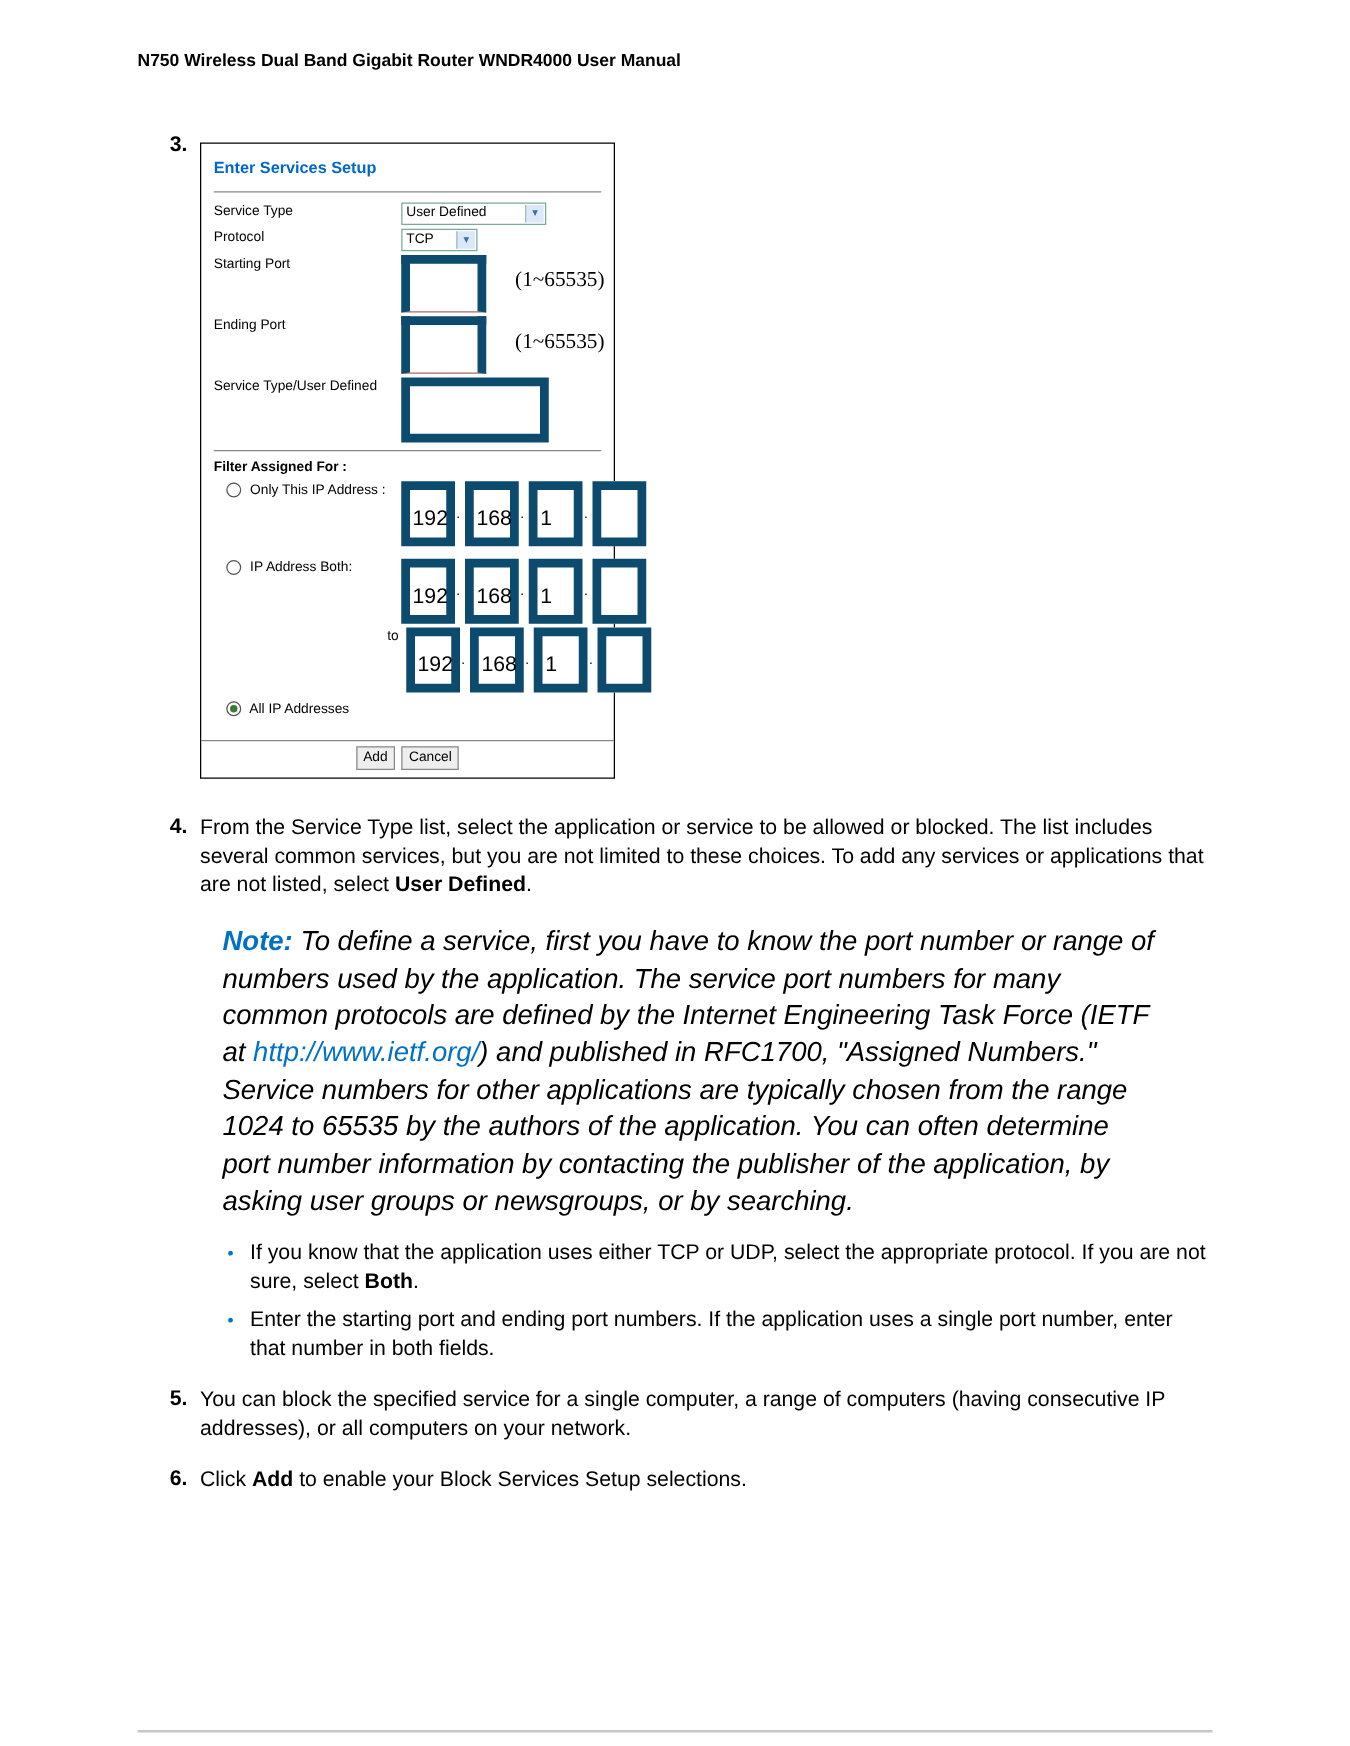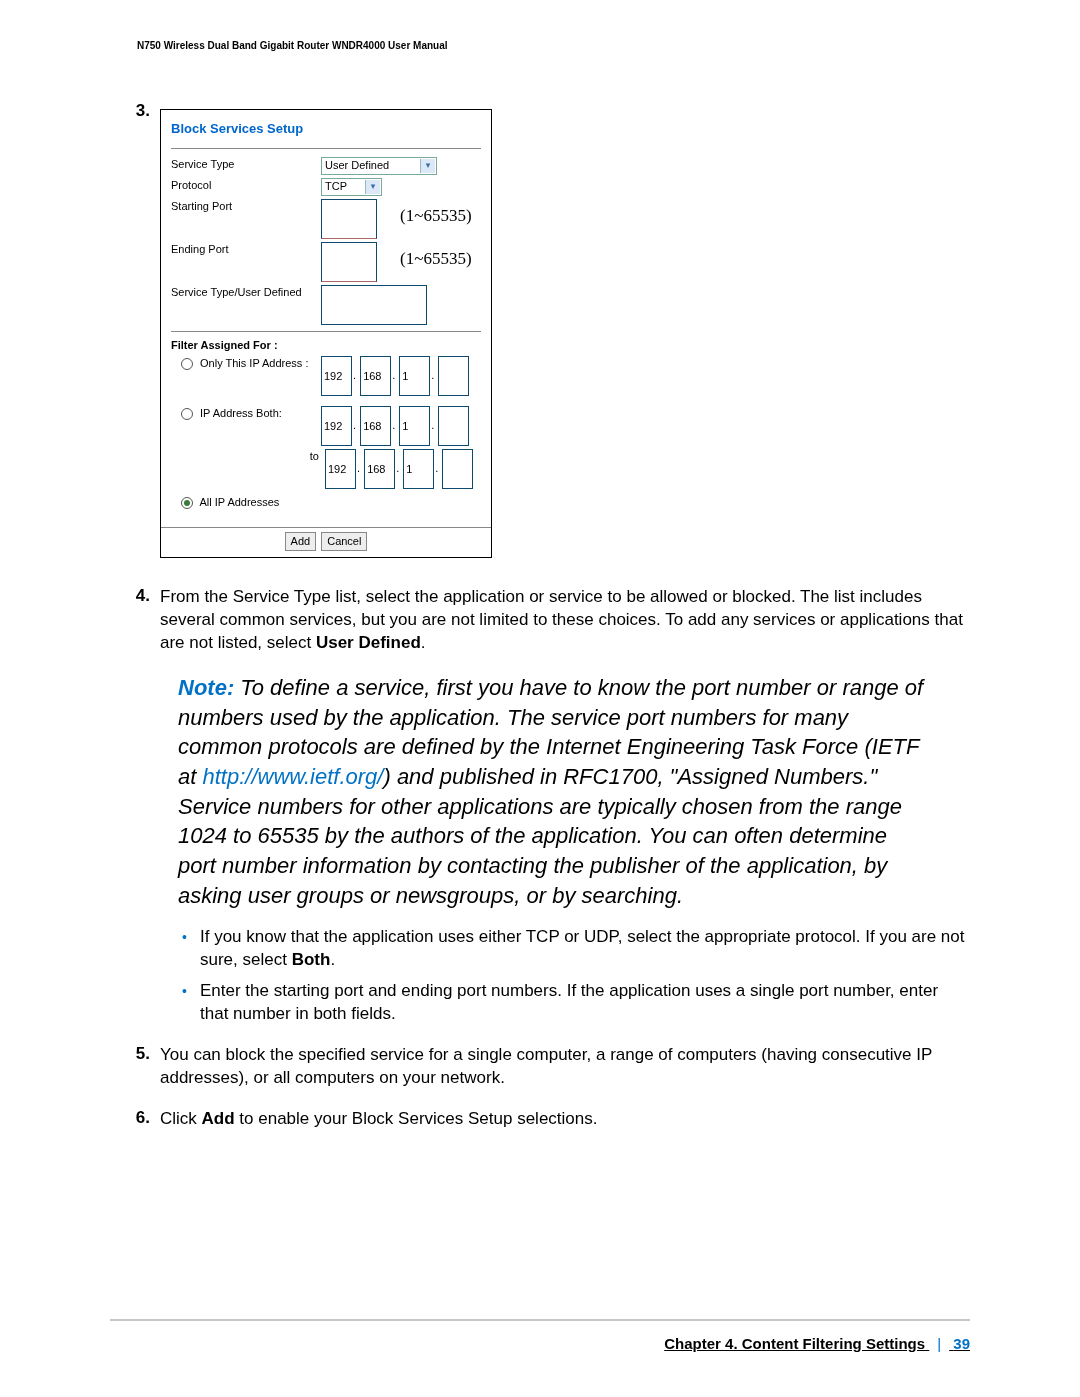--- a/index.html
+++ b/index.html
@@ -11,23 +11,22 @@
     width: 1080px;
   }
   .page {
     width: 1080px;
     box-sizing: border-box;
     padding: 40px 110px 60px 110px;
     position: relative;
   }
   .header-title {
     font-weight: bold;
-    font-size: 10px;
+    font-size: 14px;
     margin-bottom: 50px;
-    margin-left: 27px;
   }
   .list-block {
     display: flex;
     margin-top: 10px;
   }
   .list-num {
     width: 40px;
     flex: none;
     font-size: 17px;
     font-weight: bold;
@@ -81,22 +80,22 @@
     border: 1px solid #7a9; background: #fff; height: 16px; font-size: 11px;
     padding: 0 1px 0 3px;
   }
   .ss-select.svc { width: 110px; }
   .ss-select.proto { width: 55px; }
   .ss-arrow {
     width: 14px; height: 14px; background: #dce8f7; border-left: 1px solid #9bb;
     display: inline-flex; align-items: center; justify-content: center; color: #3a6ea5; font-size: 9px;
   }
   .ss-input {
-    display: inline-block; border: 1px solid #0c4a6e; background: #fff;
-    height: 14px; font-size: 11px; padding: 12px 2px; vertical-align: middle;
+    display: inline-block; border: 7px solid #0c4a6e; background: #fff;
+    height: 14px; font-size: 17px; padding: 12px 2px; vertical-align: middle;
     box-sizing: content-box;
   }
   .ss-input.port { width: 50px; border-bottom: 1px solid #a66; }
   .ss-port-hint { font-size: 17px; margin-left: 20px; font-family: Liberation Serif, serif; }
   .ss-sep { border-top: 1px solid #888; margin: 6px 0 6px 0; }
   .ss-subtitle { font-weight: bold; font-size: 11px; margin-bottom: 4px; }
   .ss-radio { width: 10px; height: 10px; border: 1px solid #555; border-radius: 50%; display: inline-block; margin-right: 4px; position: relative; vertical-align: middle; }
   .ss-radio.checked::after { content: ""; position: absolute; left: 2px; top: 2px; width: 6px; height: 6px; background: #3a7a3a; border-radius: 50%; }
   .ss-ip { width: 25px; }
   .ss-ip-dot { margin: 0 1px; font-size: 11px; }
@@ -127,21 +126,21 @@
 
   <div class="header-title">N750 Wireless Dual Band Gigabit Router WNDR4000 User Manual</div>
 
   <div class="list-block">
     <div class="list-num">3.</div>
     <div class="list-body">
 
       <div class="ss-wrap">
         <div class="ss-panel">
           <div class="ss-inner">
-            <div class="ss-title">Block Services Setup</div>
+            <div class="ss-title">Enter Services Setup</div>
 
             <div class="ss-row">
               <div class="ss-label">Service Type</div>
               <div class="ss-ctl">
                 <span class="ss-select svc">
                   <span>User Defined</span>
                   <span class="ss-arrow">▾</span>
                 </span>
               </div>
             </div>

